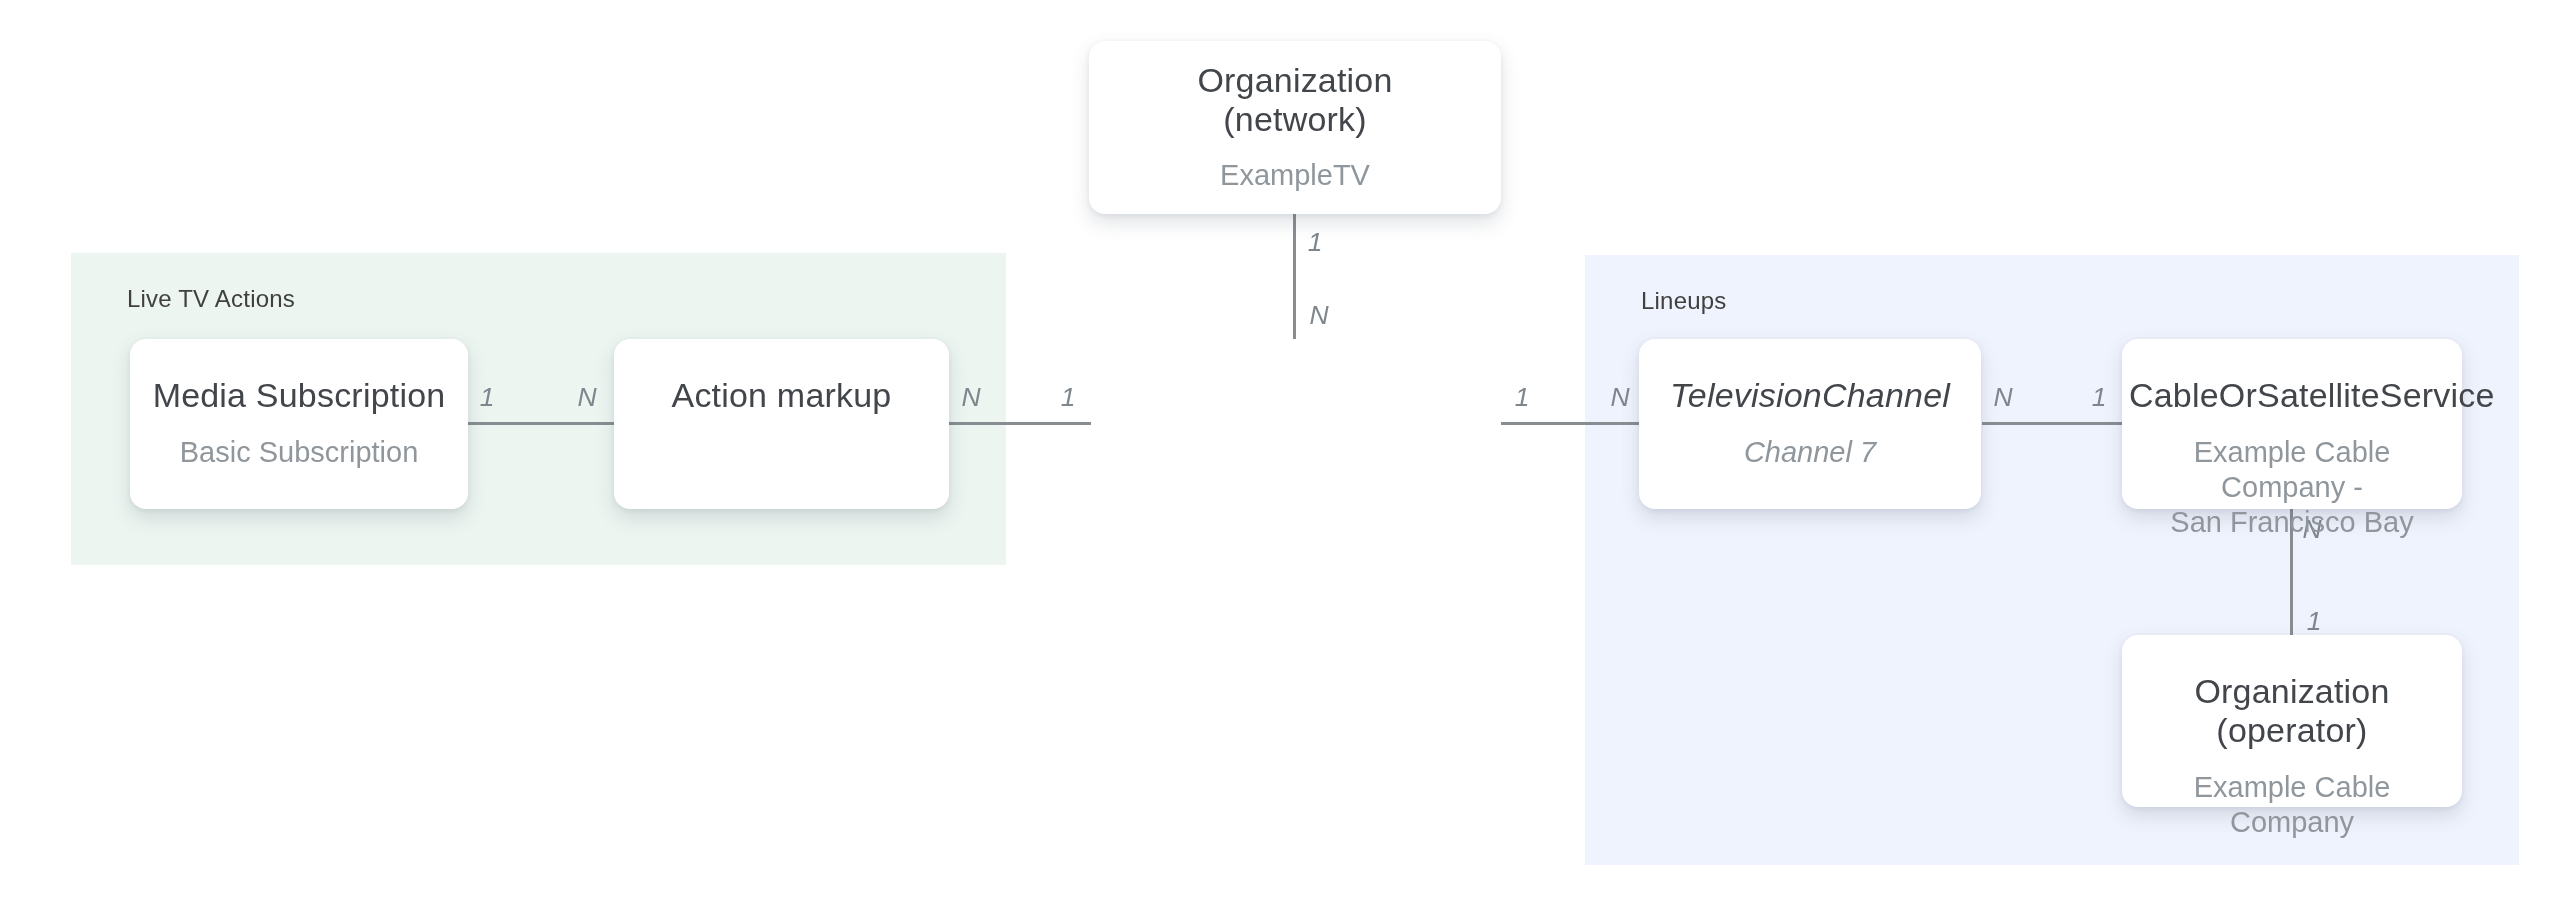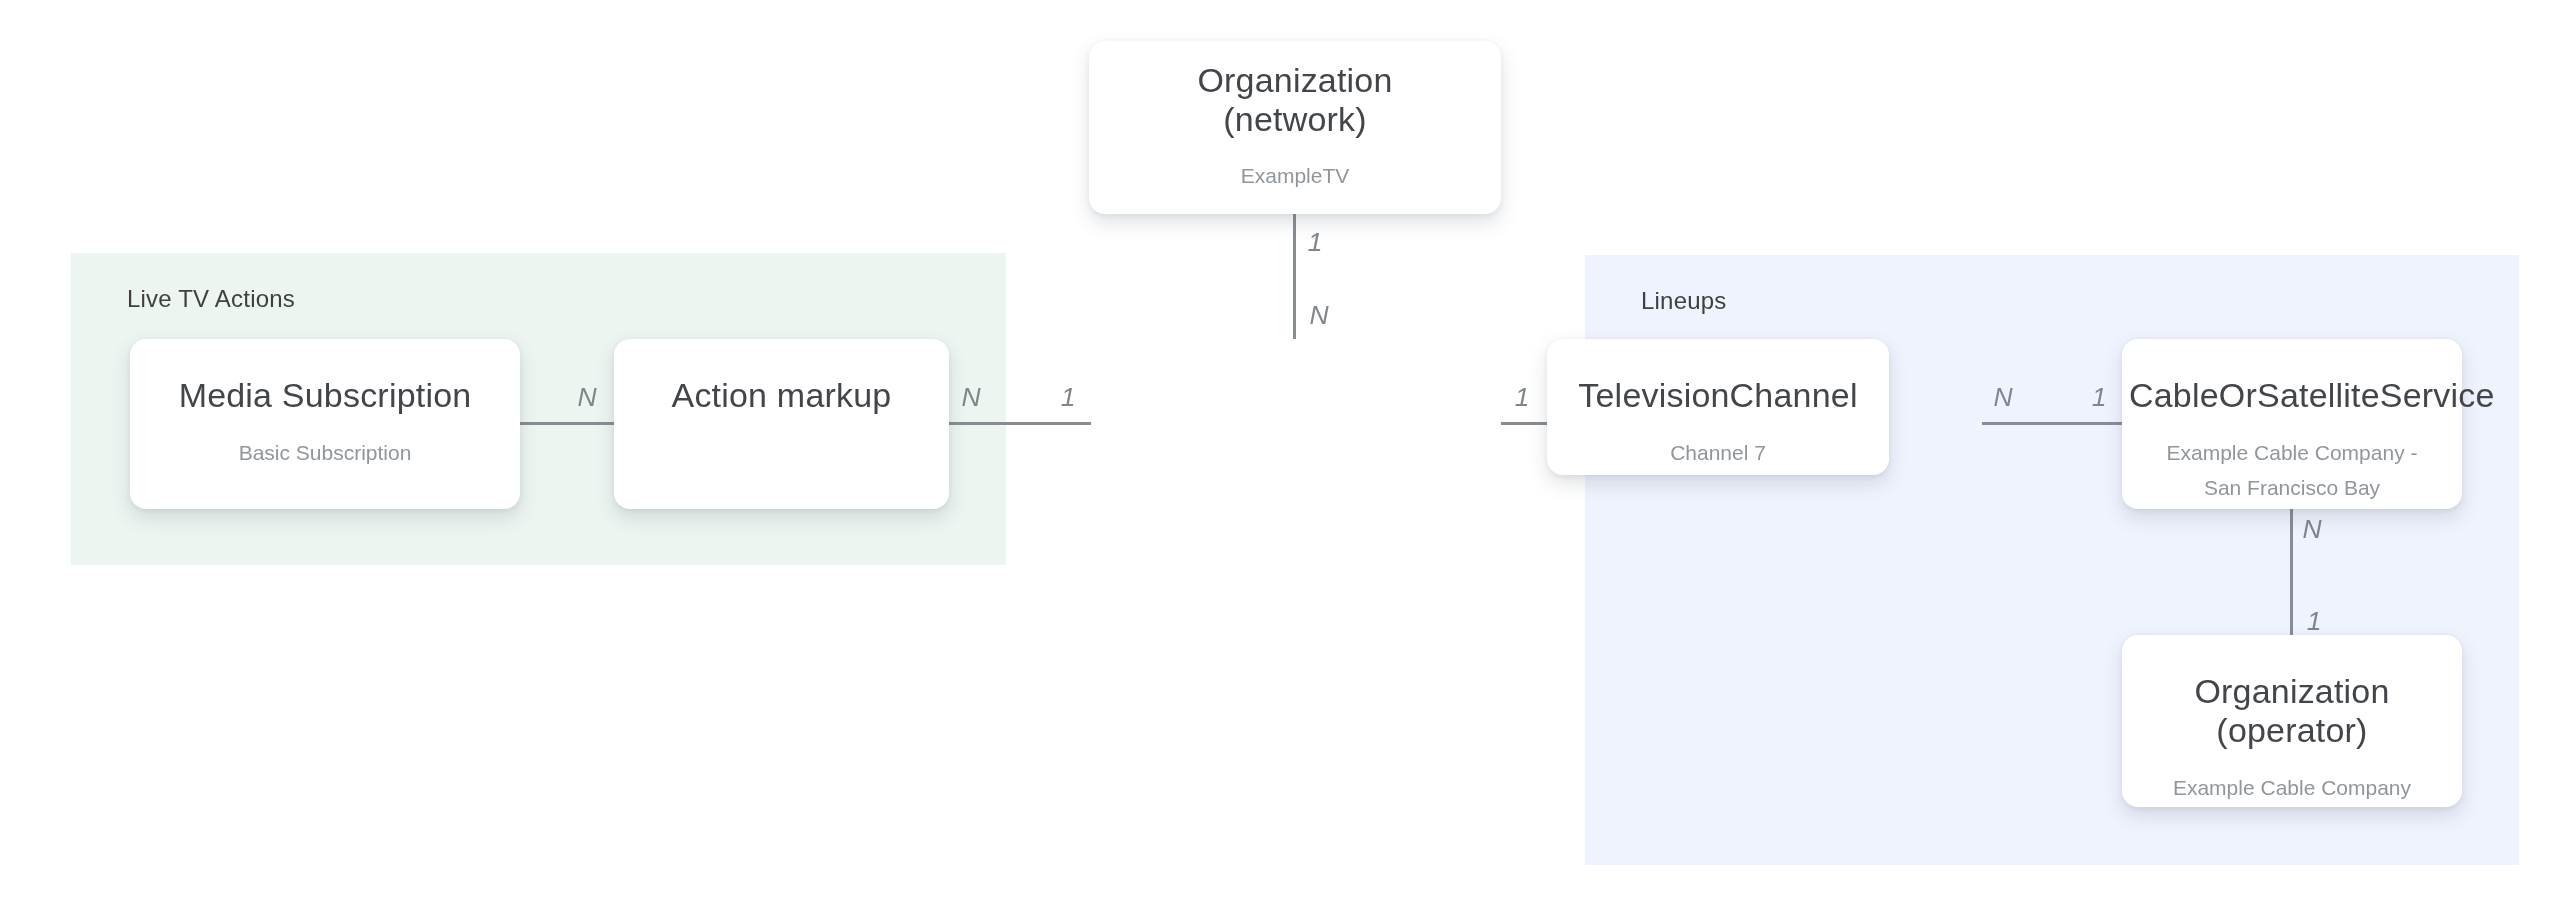--- a/index.html
+++ b/index.html
@@ -39,21 +39,21 @@
   }
   .node-title {
     font-size: 34px;
     line-height: 39px;
     color: #42464b;
     white-space: pre-line;
     letter-spacing: 0.2px;
   }
   .node-subtitle {
     margin-top: 19.5px;
-    font-size: 21px;
+    font-size: 29px;
     line-height: 35px;
     color: #8f969c;
     white-space: pre-line;
   }
   .edge {
     position: absolute;
     background: #888d92;
   }
   .edge.h { height: 2.7px; }
   .edge.v { width: 2.7px; }
@@ -101,31 +101,31 @@
 
   <div class="card-label" style="left:2312px; top:529px;">N</div>
   <div class="card-label" style="left:2314px; top:621px;">1</div>
 
   <div class="node two-line-title" style="left:1089px; top:41px; width:412px; height:173px;">
     <div class="node-title">Organization
 (network)</div>
     <div class="node-subtitle">ExampleTV</div>
   </div>
 
-  <div class="node" style="left:130px; top:339px; width:390px; height:170px;">
+  <div class="node" style="left:130px; top:339px; width:338px; height:170px;">
     <div class="node-title">Media Subscription</div>
     <div class="node-subtitle">Basic Subscription</div>
   </div>
 
   <div class="node" style="left:614px; top:339px; width:335px; height:170px;">
     <div class="node-title">Action markup</div>
   </div>
 
 
-  <div class="node" style="left:1547px; top:339px; width:342px; height:136px;">
+  <div class="node" style="left:1639px; top:339px; width:342px; height:170px;font-style:italic;">
     <div class="node-title">TelevisionChannel</div>
     <div class="node-subtitle">Channel 7</div>
   </div>
 
   <div class="node" style="left:2122px; top:339px; width:340px; height:170px; padding-left:7px; padding-right:7px;">
     <div class="node-title">CableOrSatelliteService</div>
     <div class="node-subtitle">Example Cable Company -
 San Francisco Bay</div>
   </div>
 

